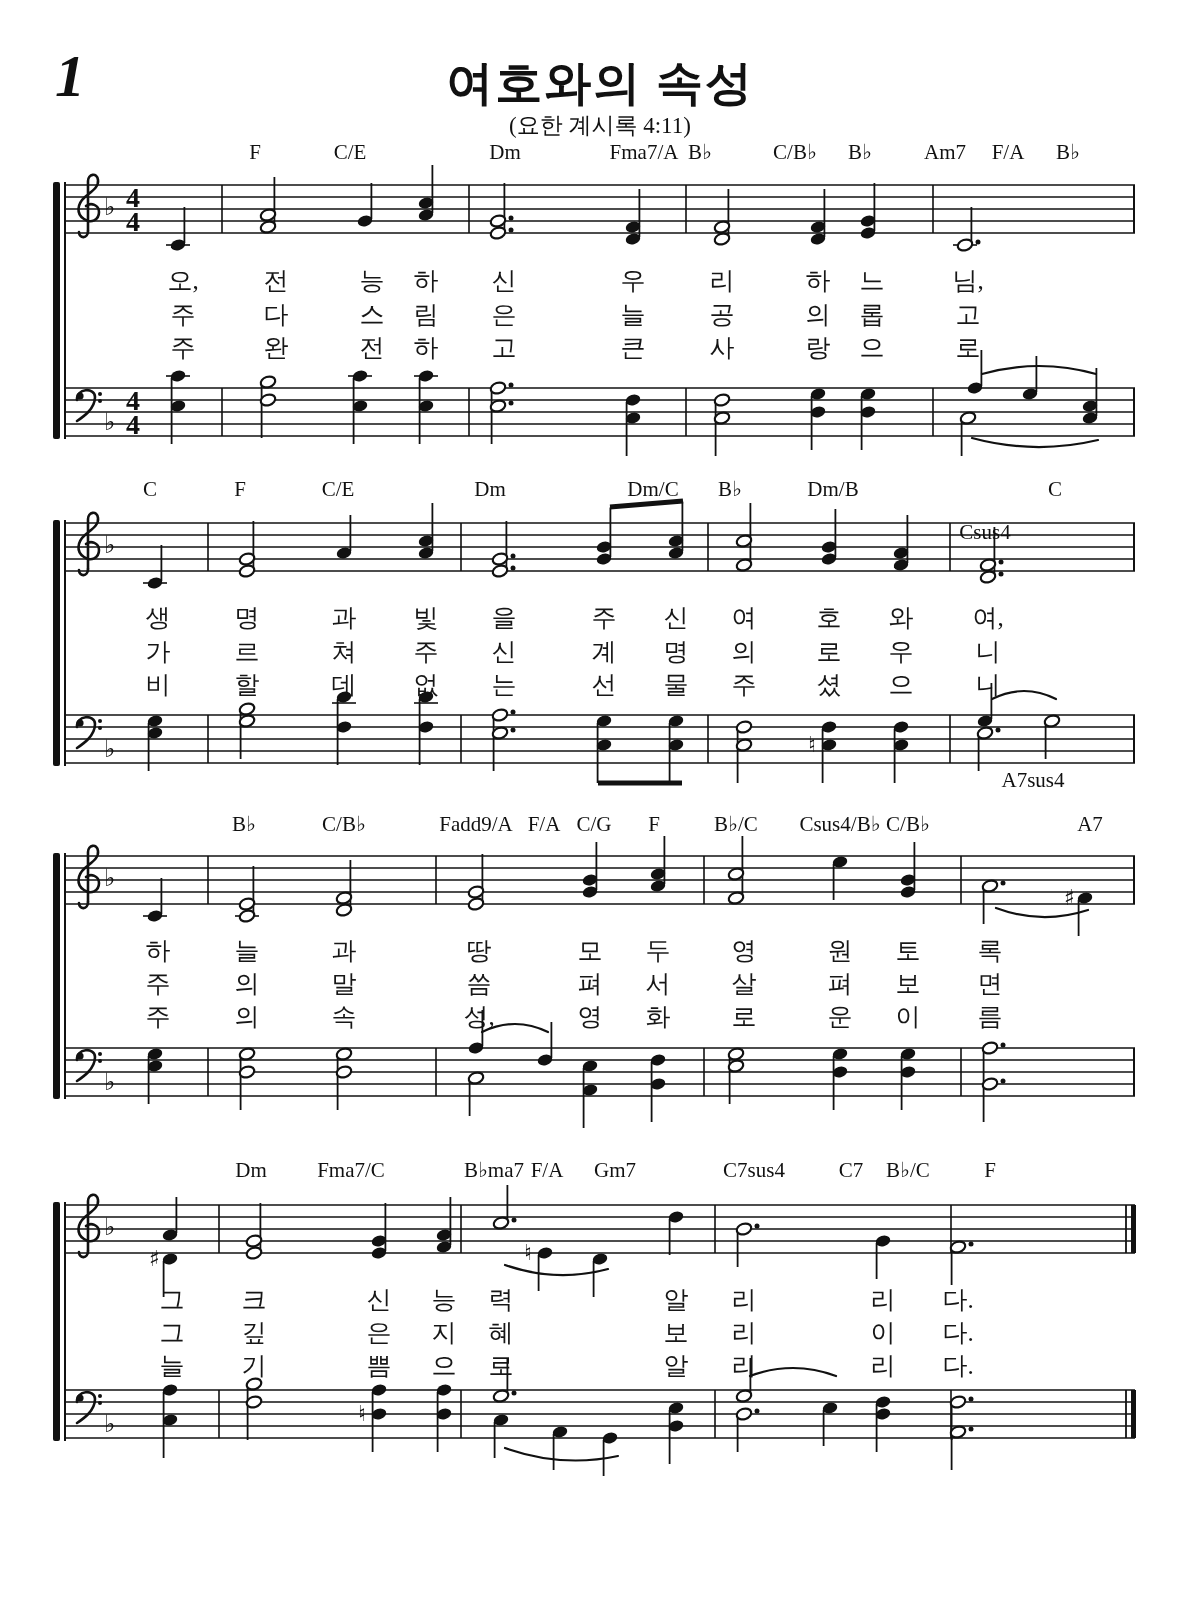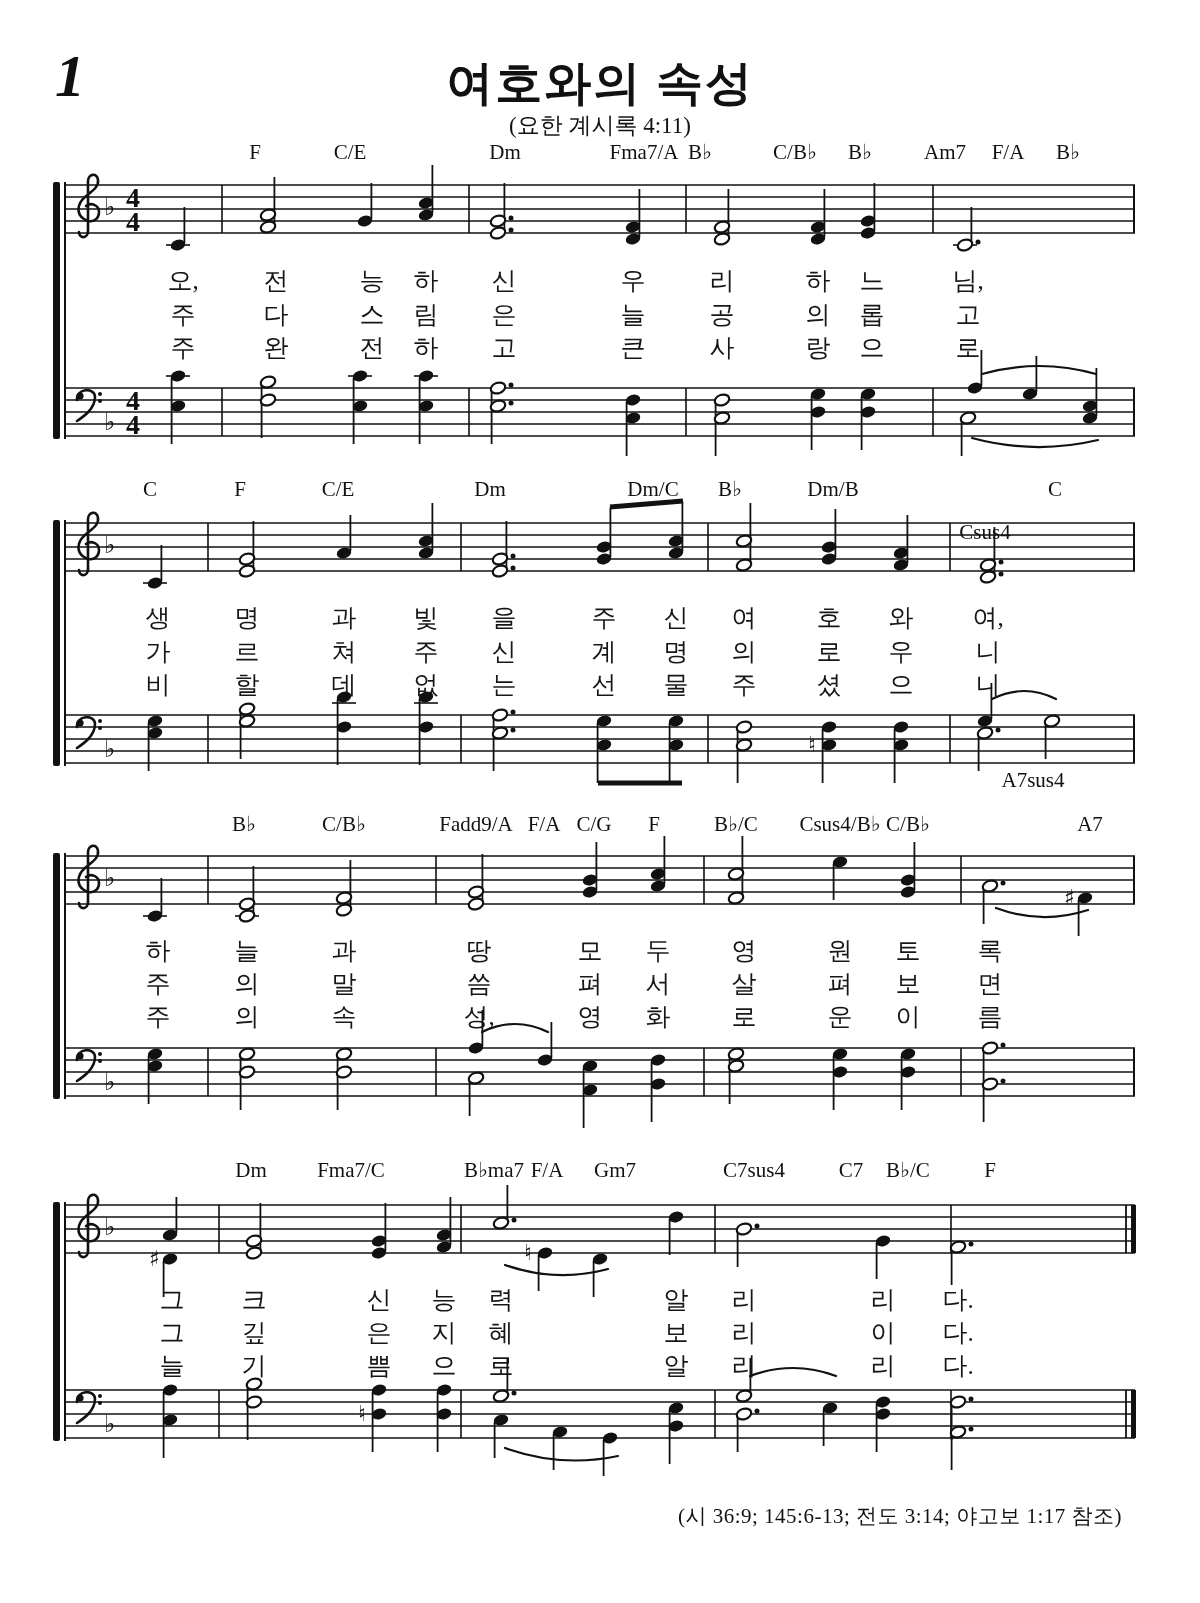--- a/index.html
+++ b/index.html
@@ -864,14 +864,13 @@
           <line x1="951.6" y1="44" x2="951.6" y2="80" stroke="#111" stroke-width="1.8"></line>
           <ellipse cx="958" cy="42" rx="7.4" ry="5.2" transform="rotate(-18 958 42)" fill="#fff" stroke="#111" stroke-width="2.2"></ellipse>
           <circle cx="971" cy="39" r="2.5" fill="#111"></circle>
         </g>
         <path d="M750,-14 Q793,-30 836,-14" stroke="#111" stroke-width="2.2" fill="none" stroke-linecap="round"></path>
         <path d="M505,58 Q561.5,78 618,66" stroke="#111" stroke-width="2.2" fill="none" stroke-linecap="round"></path>
       </svg>
       <div class="bracket" style="left: 53px; top: 1202px; width: 7px; height: 239px;"></div>
       <div class="bracket-thin" style="left: 64px; top: 1202px; height: 239px;"></div>
     </div>
-  <div class="reference">(시 36:9;  145:6-13;  전도 3:14;  야고보 1:17 참조)</div>
 </div>
 
 </body></html>

